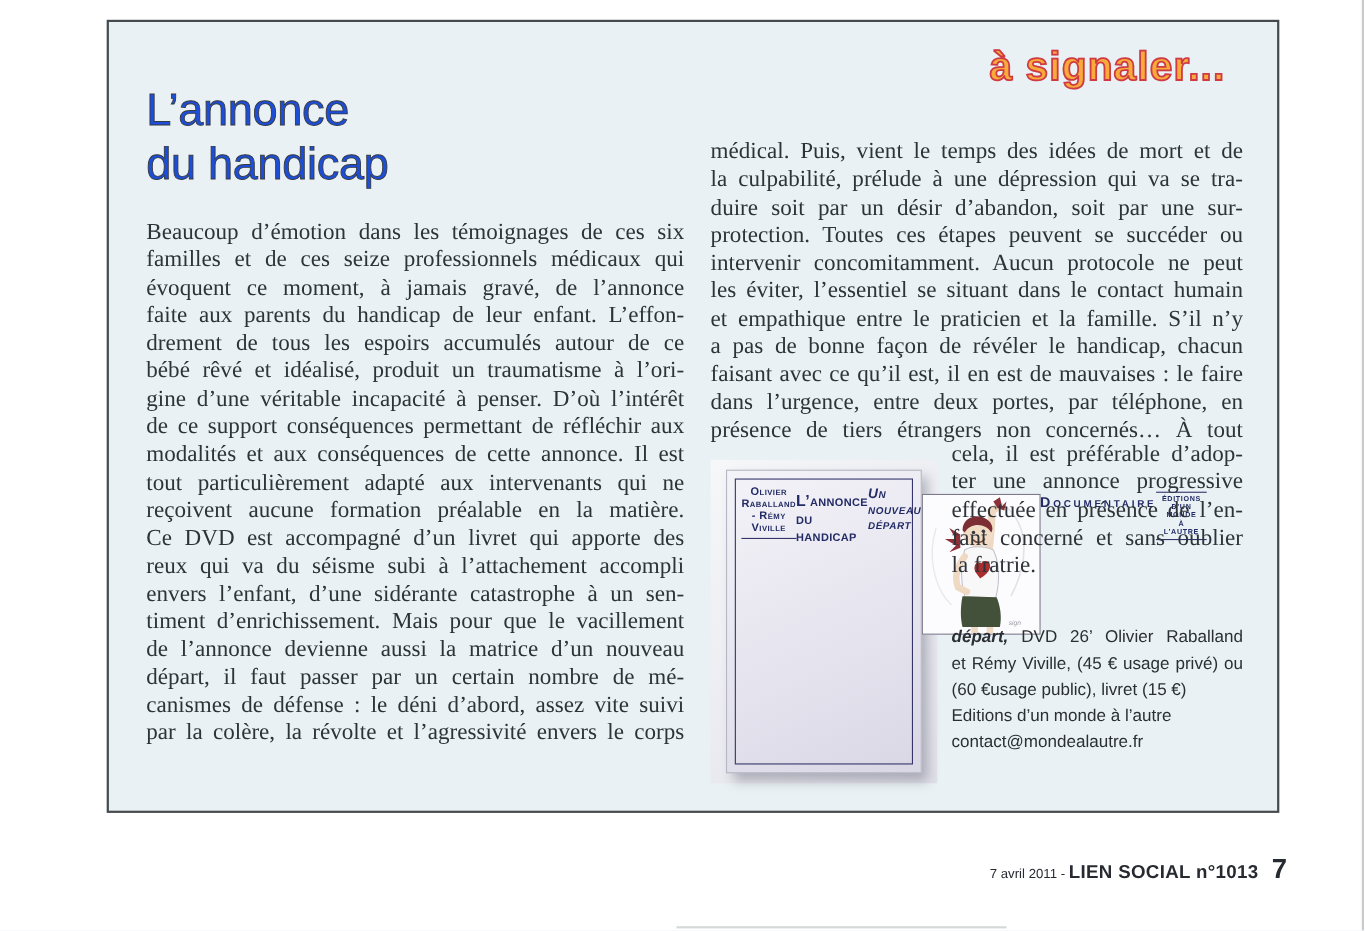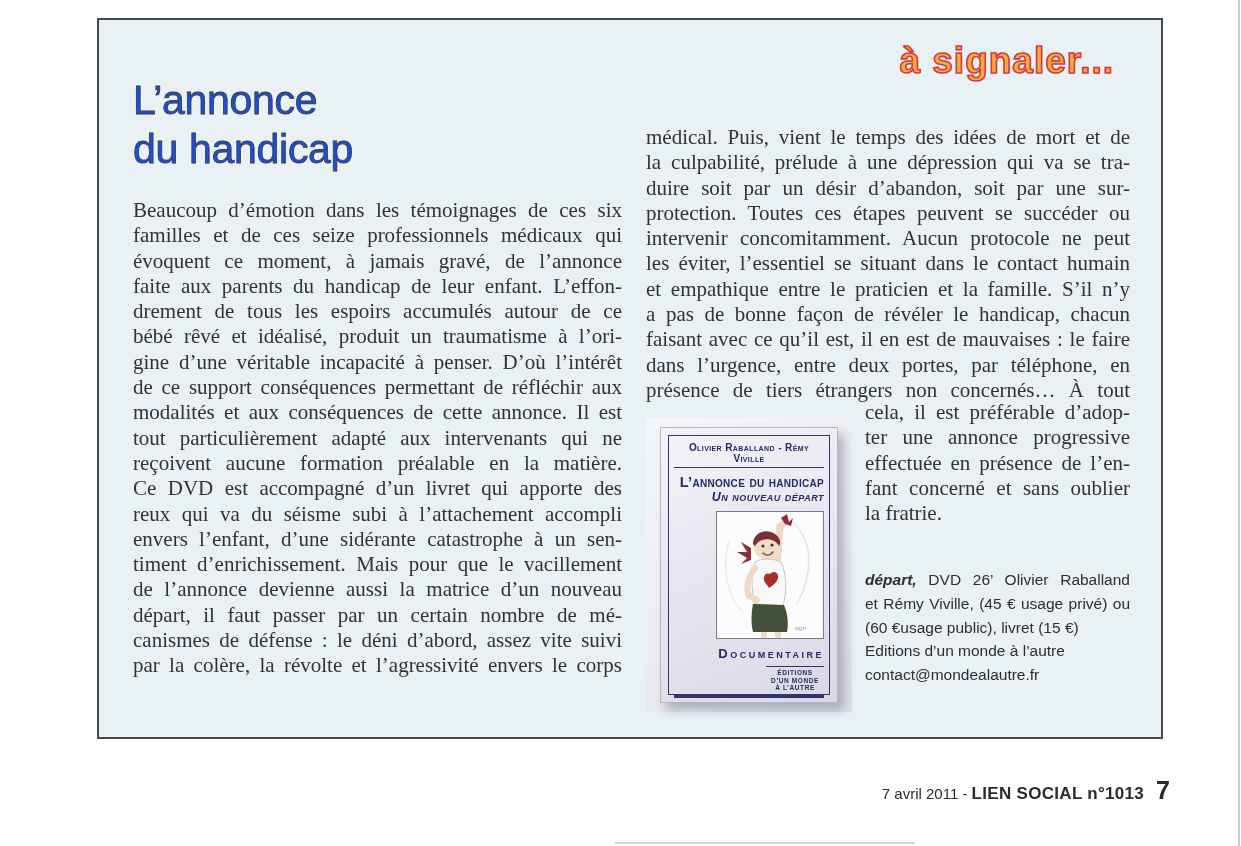--- a/index.html
+++ b/index.html
@@ -71,21 +71,21 @@
     background:linear-gradient(155deg,#f4f3f8 0%,#e4e3ee 60%,#d8d7e3 100%);
     border:1px solid #b6b6c4;
     box-shadow:6px 7px 10px rgba(70,70,90,.35);
     box-sizing:border-box;
   }
   .dvd-frame {
     margin:7px; height:calc(100% - 14px);
     border:1px solid #34346a;
     box-sizing:border-box;
     padding:6px 5px 4px;
-    display:flex; flex-direction:column; align-items:flex-end;
+    display:flex; align-items:flex-start;
     color:#232b66;
   }
   .authors {
     font-size:10px; font-weight:700; font-variant:small-caps;
     letter-spacing:.4px; text-align:center; width:100%;
     padding-bottom:3px; border-bottom:1px solid #34346a;
   }
   .dvd-title { margin-top:6px; font-size:14.5px; font-weight:700; font-variant:small-caps; letter-spacing:.3px; }
   .dvd-subtitle { font-size:12.5px; font-weight:700; font-style:italic; font-variant:small-caps; letter-spacing:.5px; }
   .illus {
@@ -99,21 +99,21 @@
     text-align:center;
   }
   .pub-line { font-size:6.5px; line-height:7.5px; font-weight:700; letter-spacing:.6px; text-transform:uppercase; }
   .bottom-rule {
     margin-top:auto; width:100%; height:4px; box-sizing:border-box;
     border-top:1px solid #34346a; border-bottom:2px solid #34346a;
   }
 
   
   .footer { position:absolute; top:776px; right:71px; color:#272b31; white-space:nowrap; }
-  .f-date { font-size:15px; }
+  .f-date { font-size:12px; }
   .f-mag  { font-size:17px; font-weight:700; letter-spacing:.3px; }
   .f-page { font-size:25px; font-weight:700; margin-left:12px; }
 
   
   .artifact-right  { position:absolute; right:1px; top:0; width:2px; height:846px; background:#c9ccce; }
   .artifact-bottom { position:absolute; left:615px; top:842px; width:300px; height:2px; background:#b9c2c0; opacity:.6; }
 </style>
 </head>
 <body>
 

